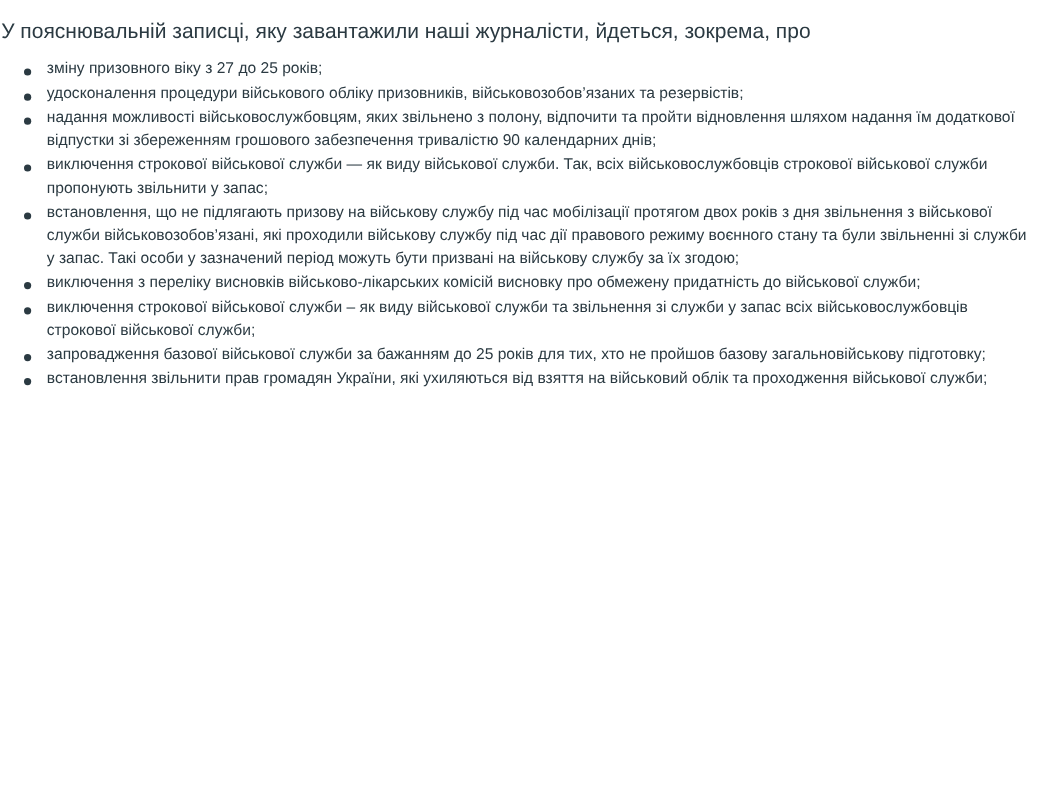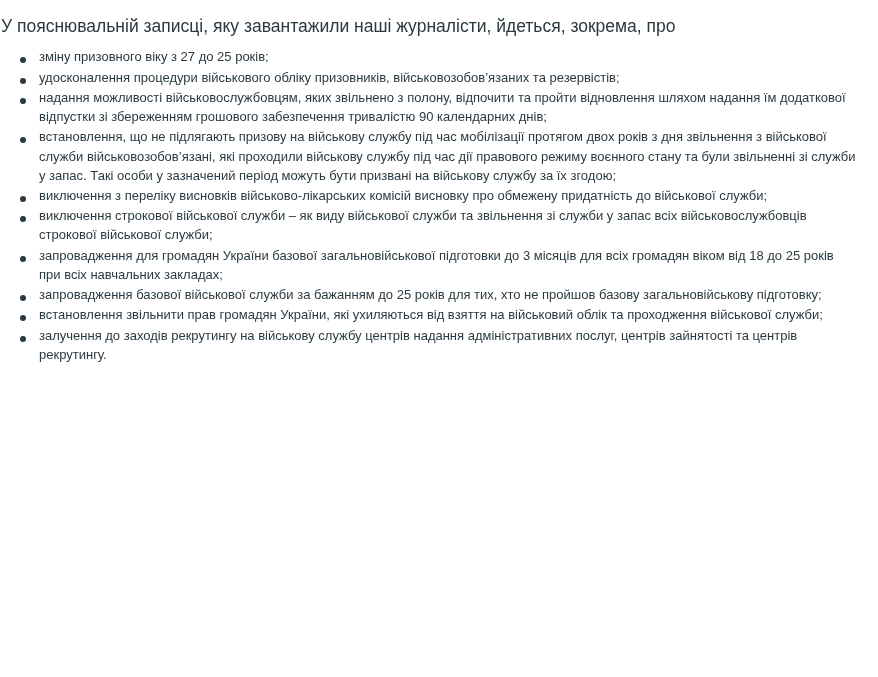--- a/index.html
+++ b/index.html
@@ -50,21 +50,20 @@
 </style>
 </head>
 <body>
 
 <div class="article">
   <p class="intro">У пояснювальній записці, яку завантажили наші журналісти, йдеться, зокрема, про</p>
   <ul class="points">
     <li>зміну призовного віку з 27 до 25 років;</li>
     <li>удосконалення процедури військового обліку призовників, військовозобов’язаних та резервістів;</li>
     <li>надання можливості військовослужбовцям, яких звільнено з полону, відпочити та пройти відновлення шляхом надання їм додаткової відпустки зі збереженням грошового забезпечення тривалістю 90 календарних днів;</li>
+    <li>виключення строкової військової служби — як виду військової служби. Так, всіх військовослужбовців строкової військової служби пропонують звільнити у запас;</li>
     <li>встановлення, що не підлягають призову на військову службу під час мобілізації протягом двох років з дня звільнення з військової служби військовозобов’язані, які проходили військову службу під час дії правового режиму воєнного стану та були звільненні зі служби у запас. Такі особи у зазначений період можуть бути призвані на військову службу за їх згодою;</li>
     <li>виключення з переліку висновків військово-лікарських комісій висновку про обмежену придатність до військової служби;</li>
     <li>виключення строкової військової служби – як виду військової служби та звільнення зі служби у запас всіх військовослужбовців строкової військової служби;</li>
-    <li>запровадження для громадян України базової загальновійськової підготовки до 3 місяців для всіх громадян віком від 18 до 25 років при всіх навчальних закладах;</li>
     <li>запровадження базової військової служби за бажанням до 25 років для тих, хто не пройшов базову загальновійськову підготовку;</li>
     <li>встановлення звільнити прав громадян України, які ухиляються від взяття на військовий облік та проходження військової служби;</li>
-    <li>залучення до заходів рекрутингу на військову службу центрів надання адміністративних послуг, центрів зайнятості та центрів рекрутингу.</li>
   </ul>
 </div>
 
 </body></html>

